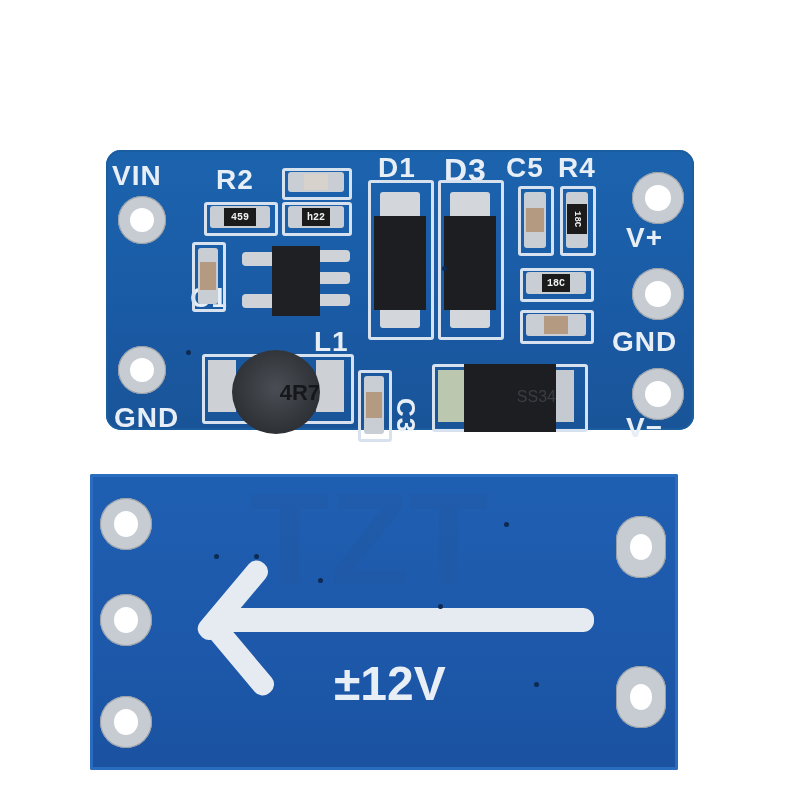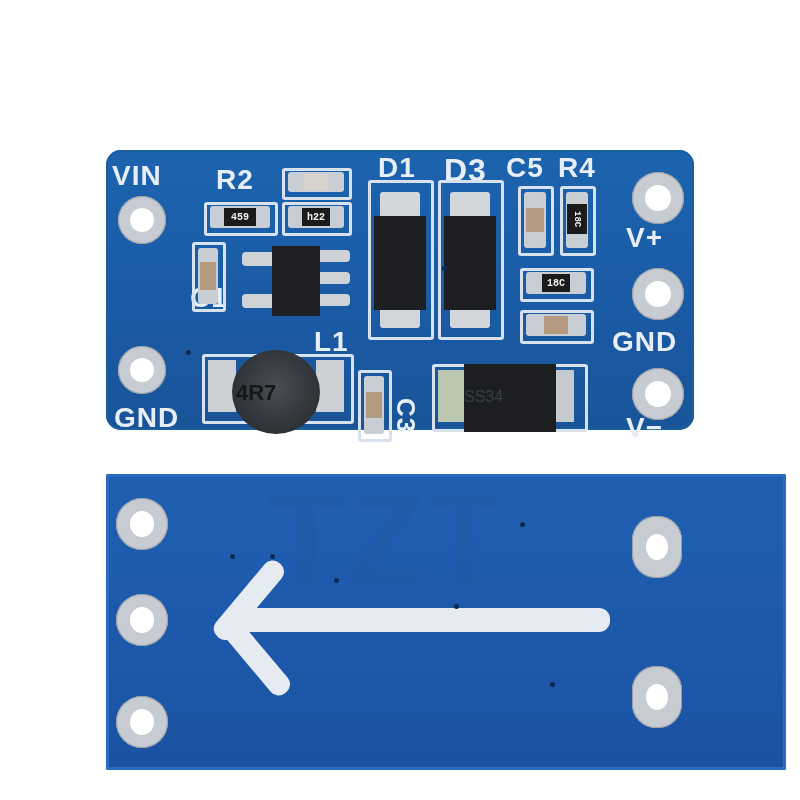--- a/index.html
+++ b/index.html
@@ -1,21 +1,21 @@
 <!DOCTYPE html>
 <html><head>
 <meta charset="utf-8">
 <style>
   html,body{margin:0;padding:0;}
   body{width:800px;height:800px;background:#ffffff;position:relative;overflow:hidden;font-family:"Liberation Sans",sans-serif;}
   .board{position:absolute;background:#1a5ea8;}
   .board-top{left:106px;top:150px;width:588px;height:280px;border-radius:15px;
     background:linear-gradient(180deg,#1c63ae 0%,#1a5aa4 60%,#195498 100%);
     box-shadow:inset 0 0 0 2px #1b5ea0;}
-  .board-bottom{left:106px;top:474px;width:680px;height:296px;border-radius:2px;
+  .board-bottom{left:90px;top:474px;width:588px;height:296px;border-radius:2px;
     background:linear-gradient(180deg,#1f5fb2 0%,#1d58aa 60%,#1a52a0 100%);
     box-shadow:inset 0 0 0 3px #2a6cc0;}
   .silk{position:absolute;color:#e8eef6;font-weight:bold;font-family:"Liberation Sans",sans-serif;letter-spacing:1px;}
   .pad{position:absolute;border-radius:50%;background:#c7ccd2;box-shadow:inset 0 0 0 1px #9aa0a6;}
   .pad .hole{position:absolute;border-radius:50%;background:#ffffff;}
   .outline{position:absolute;border:3px solid #d8e2ee;border-radius:3px;}
   .smd-res{position:absolute;background:#c9ced4;border-radius:3px;}
   .smd-res .body{position:absolute;background:#1b1b1b;color:#f0f0f0;font-size:10px;font-weight:bold;display:flex;align-items:center;justify-content:center;font-family:"Liberation Mono",monospace;}
   .smd-cap{position:absolute;background:#c9ced4;border-radius:3px;}
   .smd-cap .body{position:absolute;background:#b49a80;}
@@ -123,33 +123,33 @@
 
   <div class="outline" style="left:414px;top:160px;width:68px;height:28px;"></div>
   <div class="smd-cap" style="left:420px;top:164px;width:60px;height:22px;">
       <div class="body" style="left:18px;top:2px;width:24px;height:18px;"></div>
     </div>
 
   <div class="outline" style="left:96px;top:204px;width:146px;height:64px;"></div>
   <div style="position:absolute;left:102px;top:210px;width:28px;height:52px;background:#cdd1d6;"></div>
   <div style="position:absolute;left:210px;top:210px;width:28px;height:52px;background:#cdd1d6;"></div>
   <div class="inductor" style="left:126px;top:200px;width:88px;height:84px;">
-    <div style="position:absolute;left:4px;right:0;top:30px;text-align:left;color:#15171a;font-weight:bold;font-size:22px;">4R7</div>
+    <div style="position:absolute;left:4px;right:0;top:30px;text-align:right;color:#15171a;font-weight:bold;font-size:22px;">4R7</div>
   </div>
 
   <div class="outline" style="left:252px;top:220px;width:28px;height:66px;"></div>
   <div class="smd-cap" style="left:258px;top:226px;width:20px;height:58px;">
       <div class="body" style="left:2px;top:16px;width:16px;height:26px;"></div>
     </div>
 
   <div class="outline" style="left:326px;top:214px;width:150px;height:62px;"></div>
   <div style="position:absolute;left:332px;top:220px;width:28px;height:52px;background:#bcc7b0;"></div>
   <div style="position:absolute;left:444px;top:220px;width:24px;height:52px;background:#c5cad0;"></div>
   <div style="position:absolute;left:358px;top:214px;width:92px;height:68px;background:#1c1e22;">
-    <div style="position:absolute;left:0;right:0;top:24px;text-align:left;color:#3a3d42;font-size:16px;">SS34</div>
+    <div style="position:absolute;left:0;right:0;top:24px;text-align:right;color:#3a3d42;font-size:16px;">SS34</div>
   </div>
 
   <div class="trace-dot" style="left:80px;top:200px;"></div>
   <div class="trace-dot" style="left:336px;top:116px;"></div>
 </div>
 
 <div class="board board-bottom">
   <div class="watermark" style="left:160px;top:-10px;">TZT</div>
 
   <div class="pad" style="left:10px;top:24px;width:52px;height:52px;">
@@ -165,20 +165,21 @@
       <div class="hole" style="left:14px;top:18px;width:22px;height:26px;"></div>
     </div>
   <div class="pad" style="left:526px;top:192px;width:50px;height:62px;border-radius:24px;">
       <div class="hole" style="left:14px;top:18px;width:22px;height:26px;"></div>
     </div>
 
   <div class="arrow-shaft" style="left:120px;top:134px;width:384px;height:24px;"></div>
   <div class="arrow-head" style="left:112px;top:108px;width:96px;height:22px;transform:rotate(-50deg);transform-origin:left center;top:152px;"></div>
   <div class="arrow-head" style="left:118px;top:134px;width:96px;height:22px;transform:rotate(50deg);transform-origin:left center;"></div>
 
+  <div class="silk" style="left:244px;top:182px;font-size:48px;letter-spacing:0;">±12V</div>
 
   <div class="trace-dot" style="left:124px;top:80px;"></div>
   <div class="trace-dot" style="left:164px;top:80px;"></div>
   <div class="trace-dot" style="left:228px;top:104px;"></div>
   <div class="trace-dot" style="left:348px;top:130px;"></div>
   <div class="trace-dot" style="left:414px;top:48px;"></div>
   <div class="trace-dot" style="left:444px;top:208px;"></div>
 </div>
 
 </body></html>

